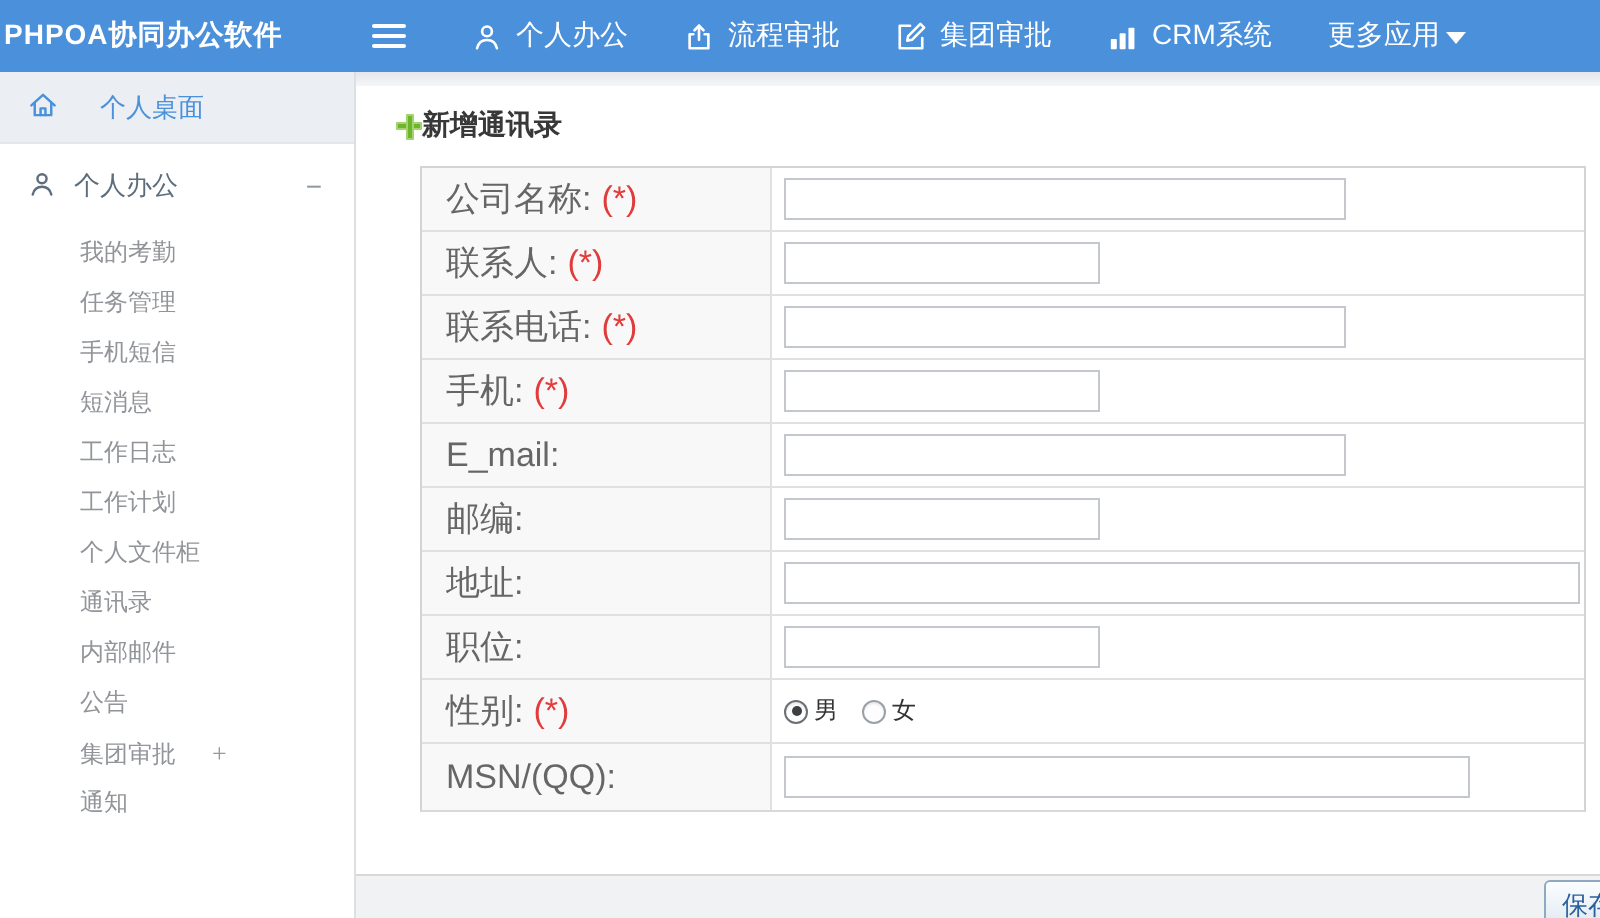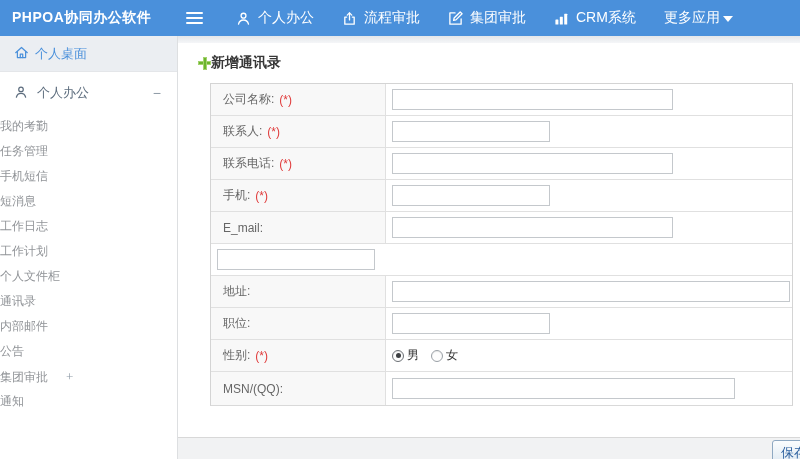--- a/index.html
+++ b/index.html
@@ -6,42 +6,42 @@
   html,body { width:800px; height:459px; overflow:hidden; }
   body {
     font-family:"Liberation Sans","DejaVu Sans",sans-serif;
     background:#fff; position:relative; font-size:12px;
   }
   
   .topbar {
     height:36px; background:#4a90db; display:flex; align-items:center;
     color:#fff; flex-shrink:0;
   }
-  .brand { width:176px; padding-left:12px; font-size:14px; font-weight:bold; letter-spacing:0.5px; white-space:nowrap; }
+  .brand { width:176px; padding-left:2px; font-size:14px; font-weight:bold; letter-spacing:0.5px; white-space:nowrap; }
   .hamburger { margin-left:10px; width:20px; cursor:pointer; display:flex; flex-direction:column; gap:3px; }
   .hamburger i { display:block; width:17px; height:2px; background:#fff; border-radius:1px; }
   .nav { display:flex; align-items:center; margin-left:30px; gap:28px; }
   .nav-item { display:flex; align-items:center; gap:7px; font-size:14px; cursor:pointer; white-space:nowrap; }
   .nav-item svg { display:block; }
   .caret-down { width:0; height:0; border:5px solid transparent; border-top:6px solid #fff; margin-top:6px; margin-left:-4px; }
   
   .shell { display:flex; height:423px; }
   .sidebar { width:178px; background:#fff; border-right:1px solid #dddfe1; flex-shrink:0; overflow:hidden; }
   .side-desktop {
     height:36px; background:#ebeef2; color:#4a90db; display:flex; align-items:center;
-    gap:6px; padding-left:14px; font-size:13px; cursor:pointer; border-bottom:1px solid #e4e6e9;
+    gap:21px; padding-left:14px; font-size:13px; cursor:pointer; border-bottom:1px solid #e4e6e9;
   }
   .side-section {
     height:38px; display:flex; align-items:center; gap:9px; padding:0 16px 0 14px;
     color:#5d6d7e; font-size:13px; cursor:pointer; margin-top:2px;
   }
   .side-toggle { margin-left:auto; color:#8e9aa6; font-size:14px; cursor:pointer; }
   .side-items { margin-top:2px; }
   .side-item {
-    height:25px; line-height:25px; font-size:12px;
+    height:25px; line-height:25px; padding-left:40px; font-size:12px;
     color:#919498; cursor:pointer; white-space:nowrap;font-family:Liberation Serif, serif;
   }
   .inline-toggle { color:#8e9aa6; font-size:13px; margin-left:18px; cursor:pointer; }
   
   .content { flex:1; position:relative; background:#fff; overflow:hidden; }
   .content-strip { height:7px; background:linear-gradient(#e3e6ea,#f5f6f8); }
   .page-title {
     display:flex; align-items:center; gap:0; padding:11px 0 11px 20px;
     font-size:14px; font-weight:bold; color:#383838;
   }
@@ -53,21 +53,21 @@
   .plus-icon:before { left:0; top:4.5px; width:13px; height:4px; }
   .plus-icon:after { left:4.5px; top:0; width:4px; height:13px; }
   
   .form-wrap { margin-left:32px; width:583px; border:1px solid #d4d4d4; border-bottom:1px solid #d9d9d9; }
   .trow { display:flex; border-bottom:1px solid #e0e0e0; height:32px; }
   .trow:last-child { border-bottom:none; }
   .trow.tall { height:33px; }
   .tlabel {
     width:175px; background:#f8f8f8; border-right:1px solid #e0e0e0;
     display:flex; align-items:center; gap:5px; padding-left:12px;
-    font-size:12px; color:#666; flex-shrink:0; white-space:nowrap;
+    font-size:17px; color:#666; flex-shrink:0; white-space:nowrap;
   }
   .req { color:#e03c3c; }
   .tvalue { flex:1; display:flex; align-items:center; padding-left:6px; background:#fff; }
   .ipt {
     height:21px; border:1px solid #c4c8cc; background:#fff; outline:none;
     padding:0 3px; font-size:12px; font-family:inherit; color:#333;
   }
   .w281 { width:281px; } .w158 { width:158px; } .w220 { width:220px; }
   .w398 { width:398px; } .w343 { width:343px; }
   .gender-opts { display:flex; align-items:center; gap:12px; font-size:12px; color:#333; }
@@ -245,20 +245,24 @@
         <div class="tlabel">
             <span>E_mail:</span>
             <span class="req"></span>
           </div>
         <div class="tvalue">
             <input class="ipt w281" style="">
           </div>
       </div>
 
       <div class="trow">
+        <div class="tlabel">
+            <span>邮编:</span>
+            <span class="req"></span>
+          </div>
         <div class="tvalue">
             <input class="ipt w158" style="">
           </div>
       </div>
 
       <div class="trow">
         <div class="tlabel">
             <span>地址:</span>
             <span class="req"></span>
           </div>

